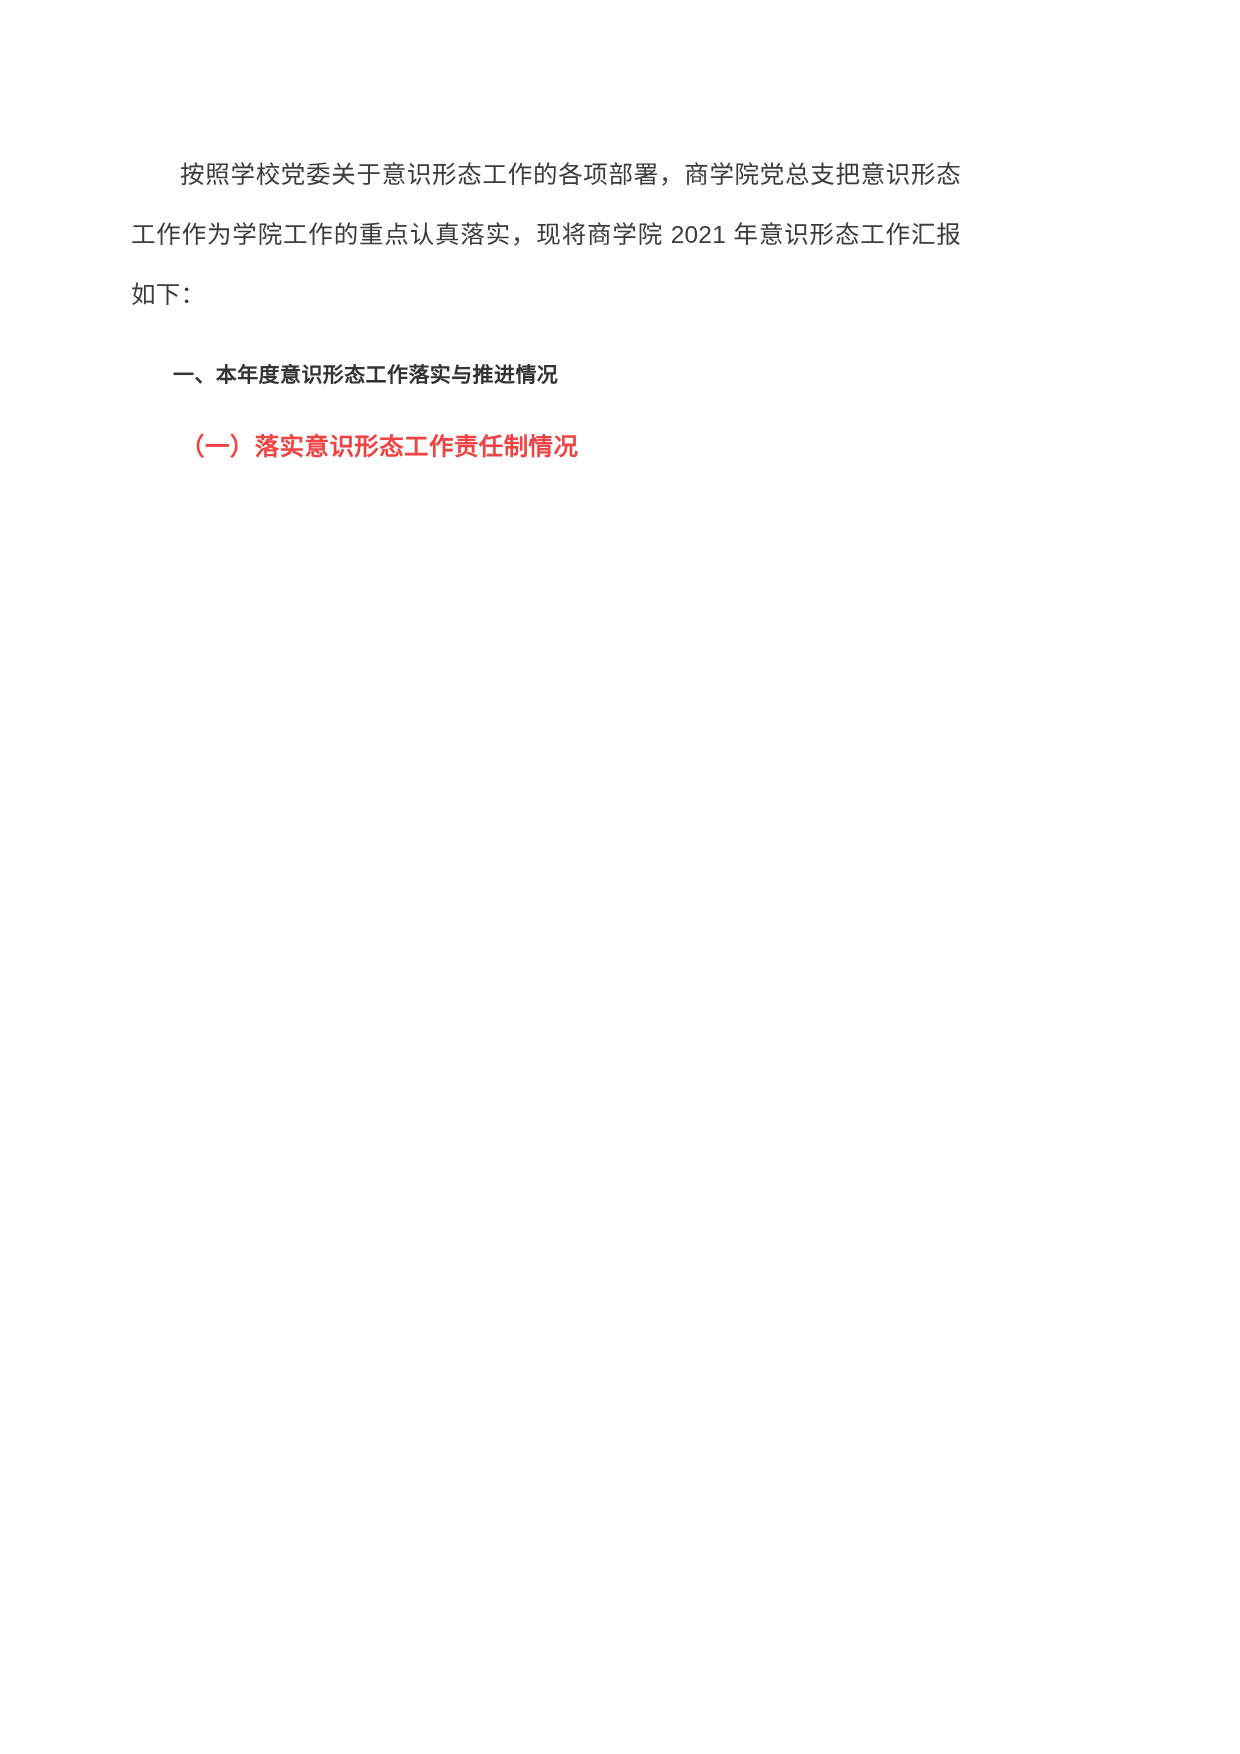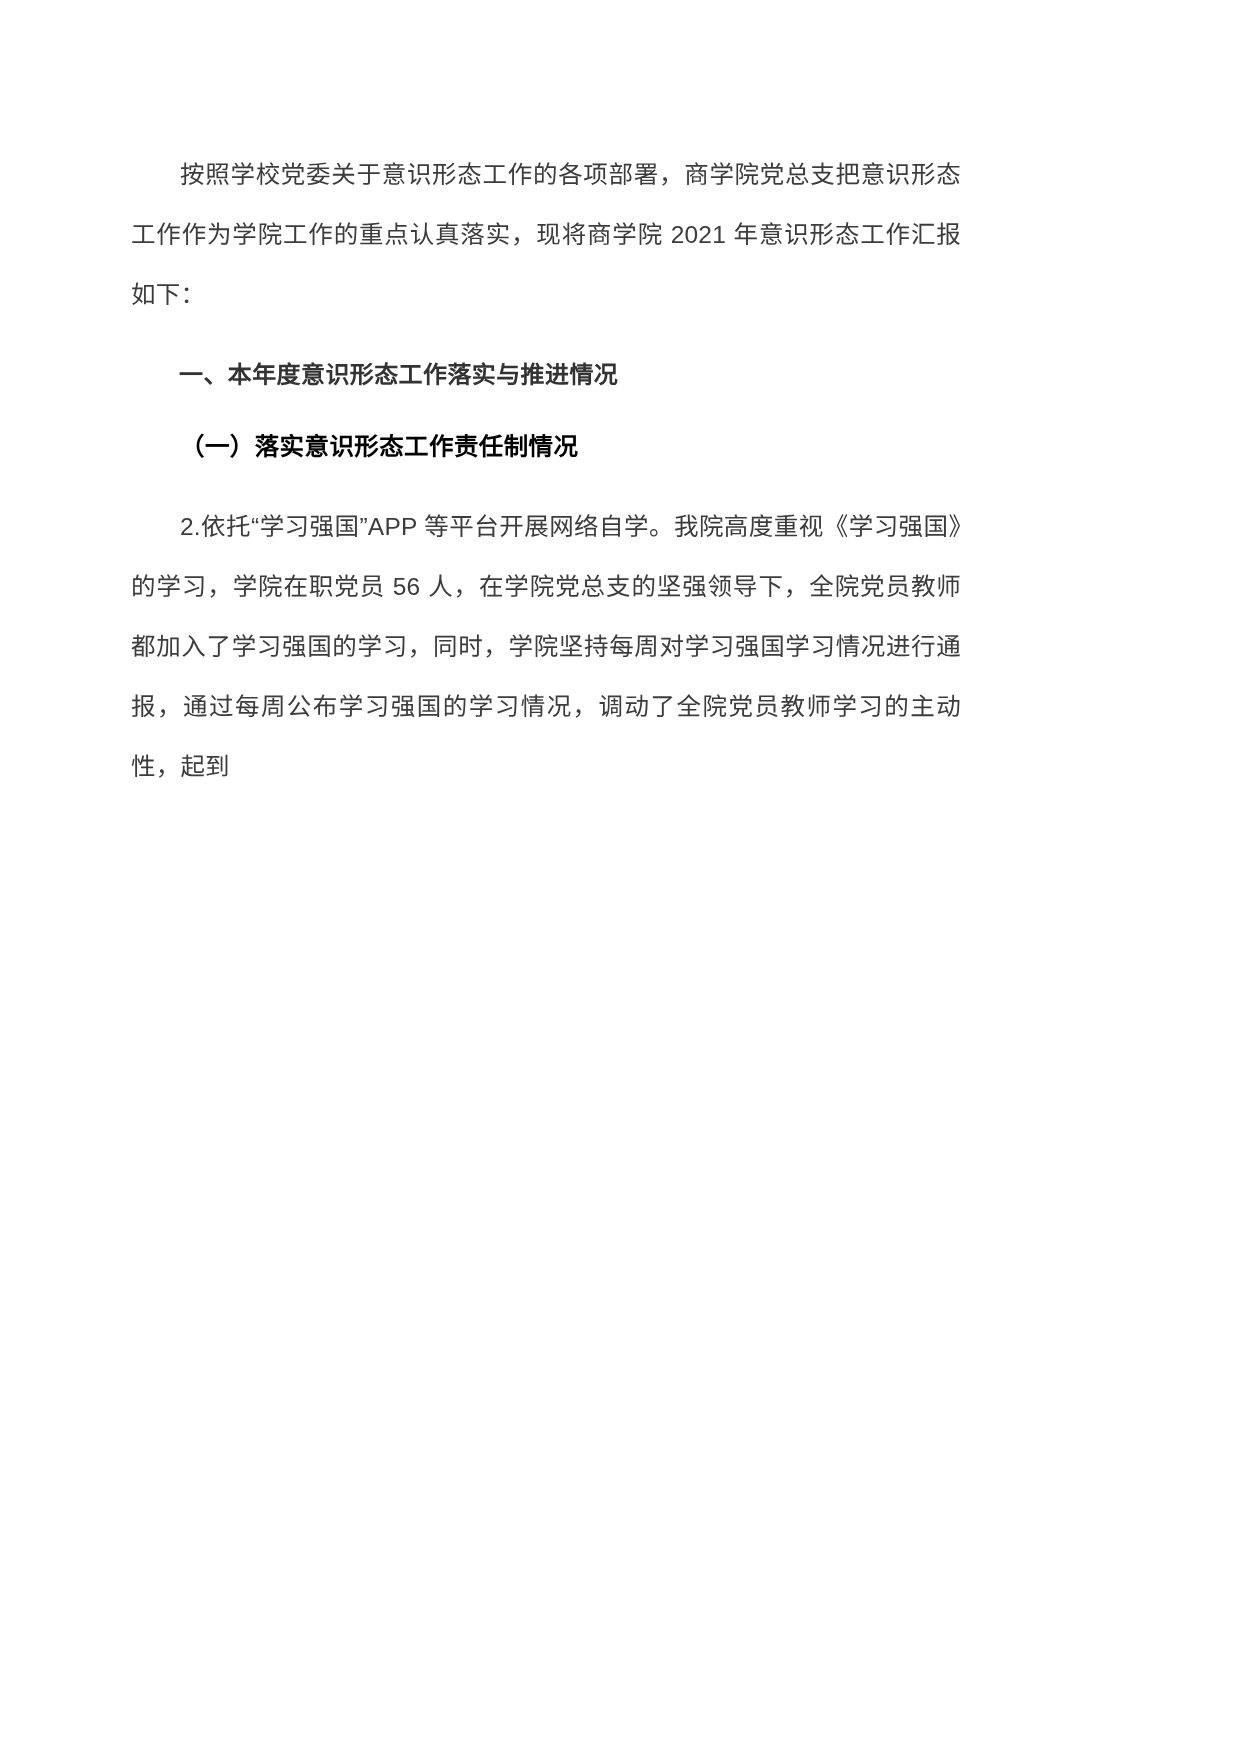--- a/index.html
+++ b/index.html
@@ -36,35 +36,35 @@
     text-align: justify;
     text-justify: inter-ideograph;
     text-indent: 2em;
     margin: 0 0 0 0;
     color: #3c3c3c;
     word-break: break-all;
   }
 
   
   .h1 {
-    font-size: 24px;
+    font-size: 21px;
     line-height: 60px;
     font-weight: 700;
     text-indent: 2em;
     margin: 14px 0 10px 0;
     color: #333333;
     letter-spacing: 0.4px;
   }
   .h2 {
     font-size: 24.5px;
     line-height: 60px;
     font-weight: 700;
     text-indent: 2em;
     margin: 12px 0 8px 0;
-    color: #000000;
+    color: #ef4444;
     letter-spacing: 0.4px;
   }
   .gap-sm { height: 6px; }
 </style>
 </head>
 <body>
 
 <div class="page">
   <div class="content">
 
@@ -76,16 +76,15 @@
 
     <h2 class="h2">（一）落实意识形态工作责任制情况</h2>
 
 
     <div class="gap-sm"></div>
 
 
 
     <div class="gap-sm"></div>
 
-    <p class="para">2.依托“学习强国”APP 等平台开展网络自学。我院高度重视《学习强国》的学习，学院在职党员 56 人，在学院党总支的坚强领导下，全院党员教师都加入了学习强国的学习，同时，学院坚持每周对学习强国学习情况进行通报，通过每周公布学习强国的学习情况，调动了全院党员教师学习的主动性，起到</p>
 
   </div>
 </div>
 
 </body></html>

